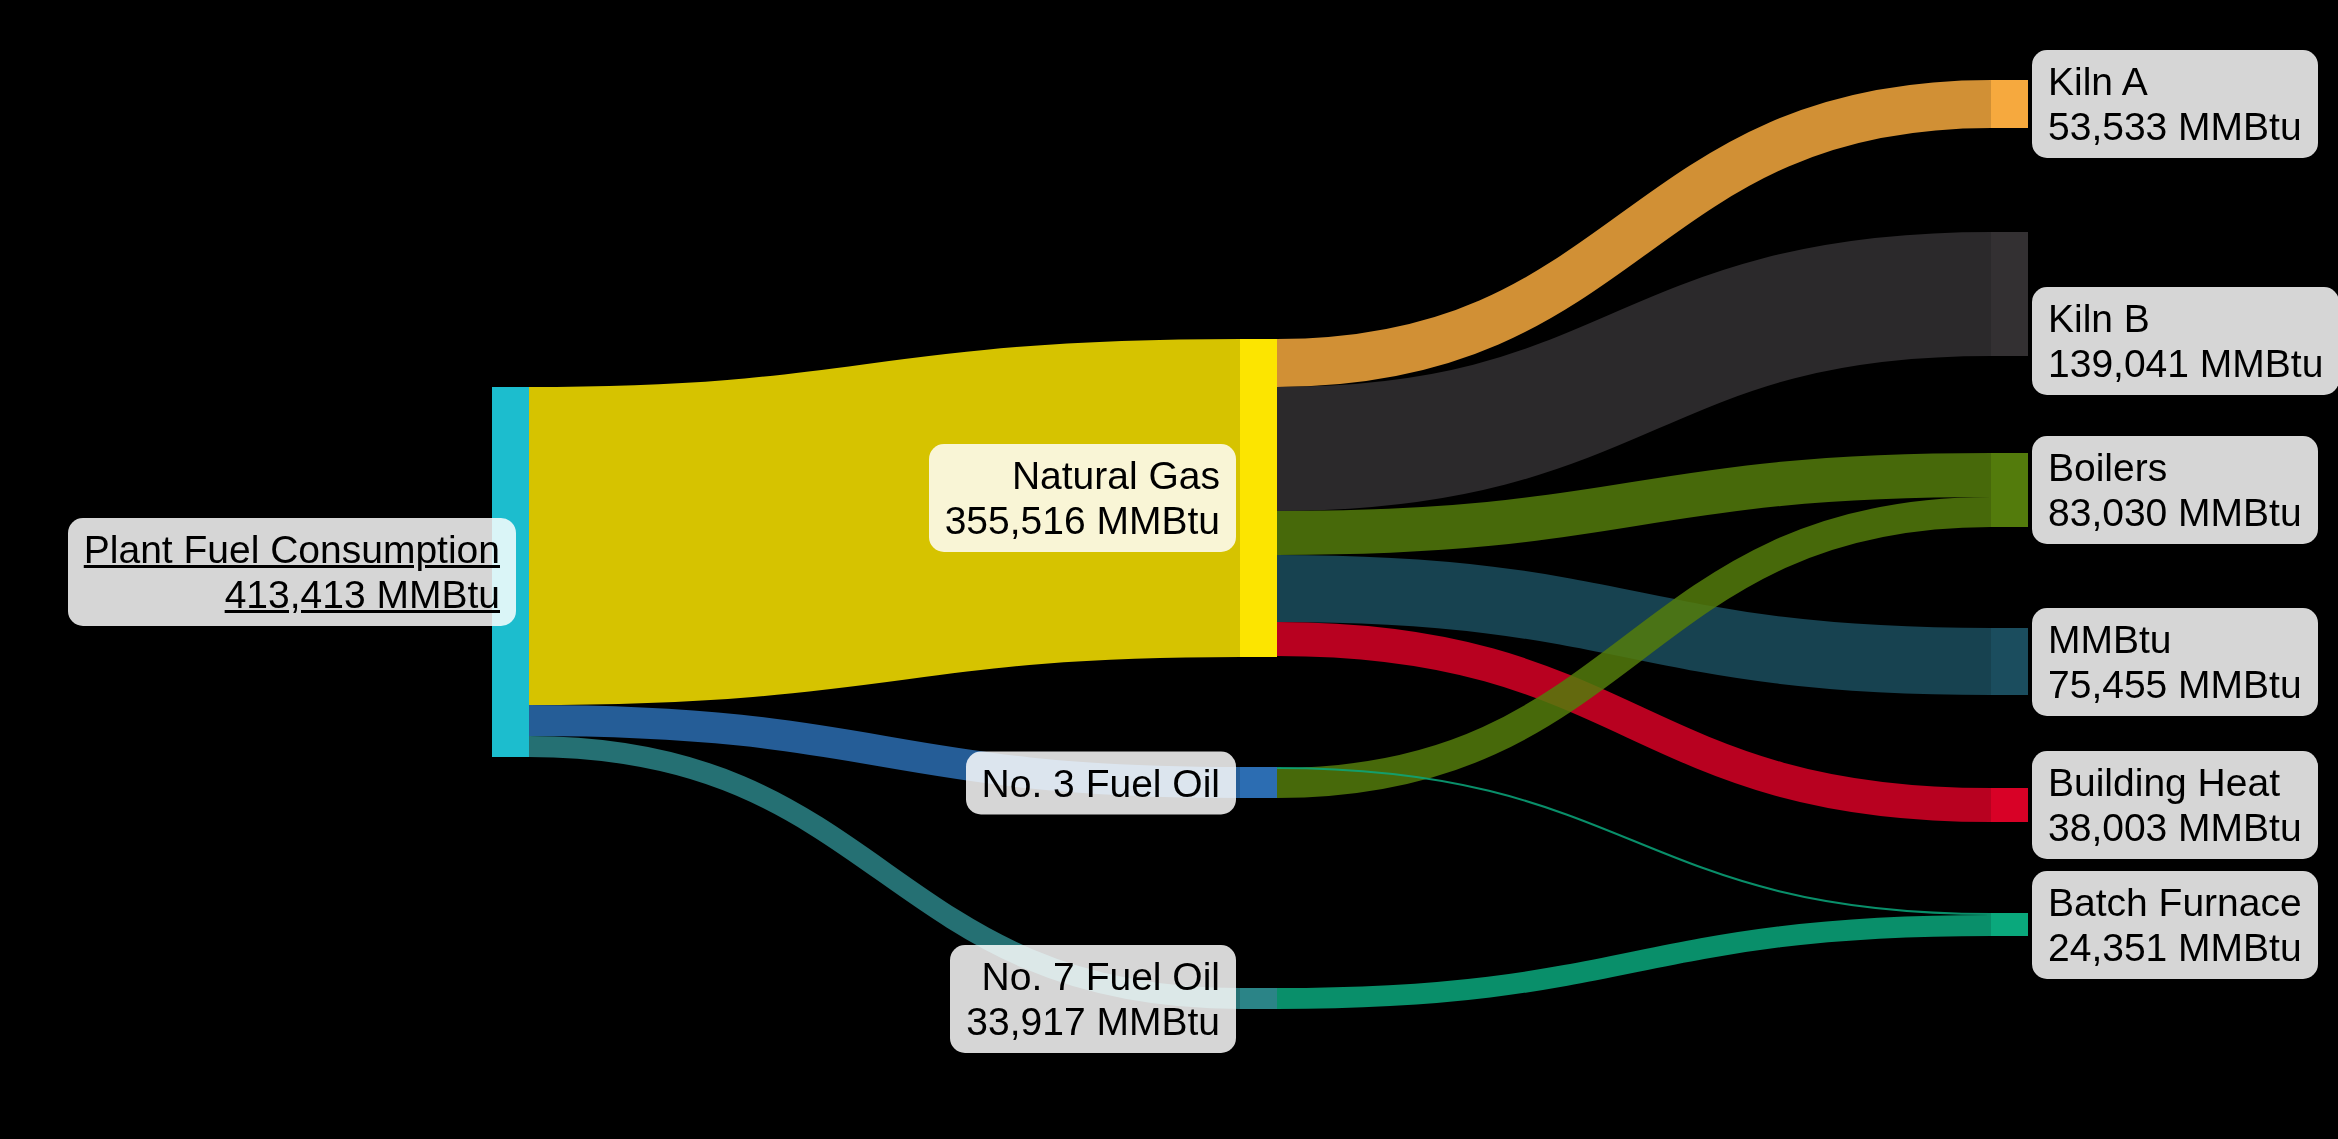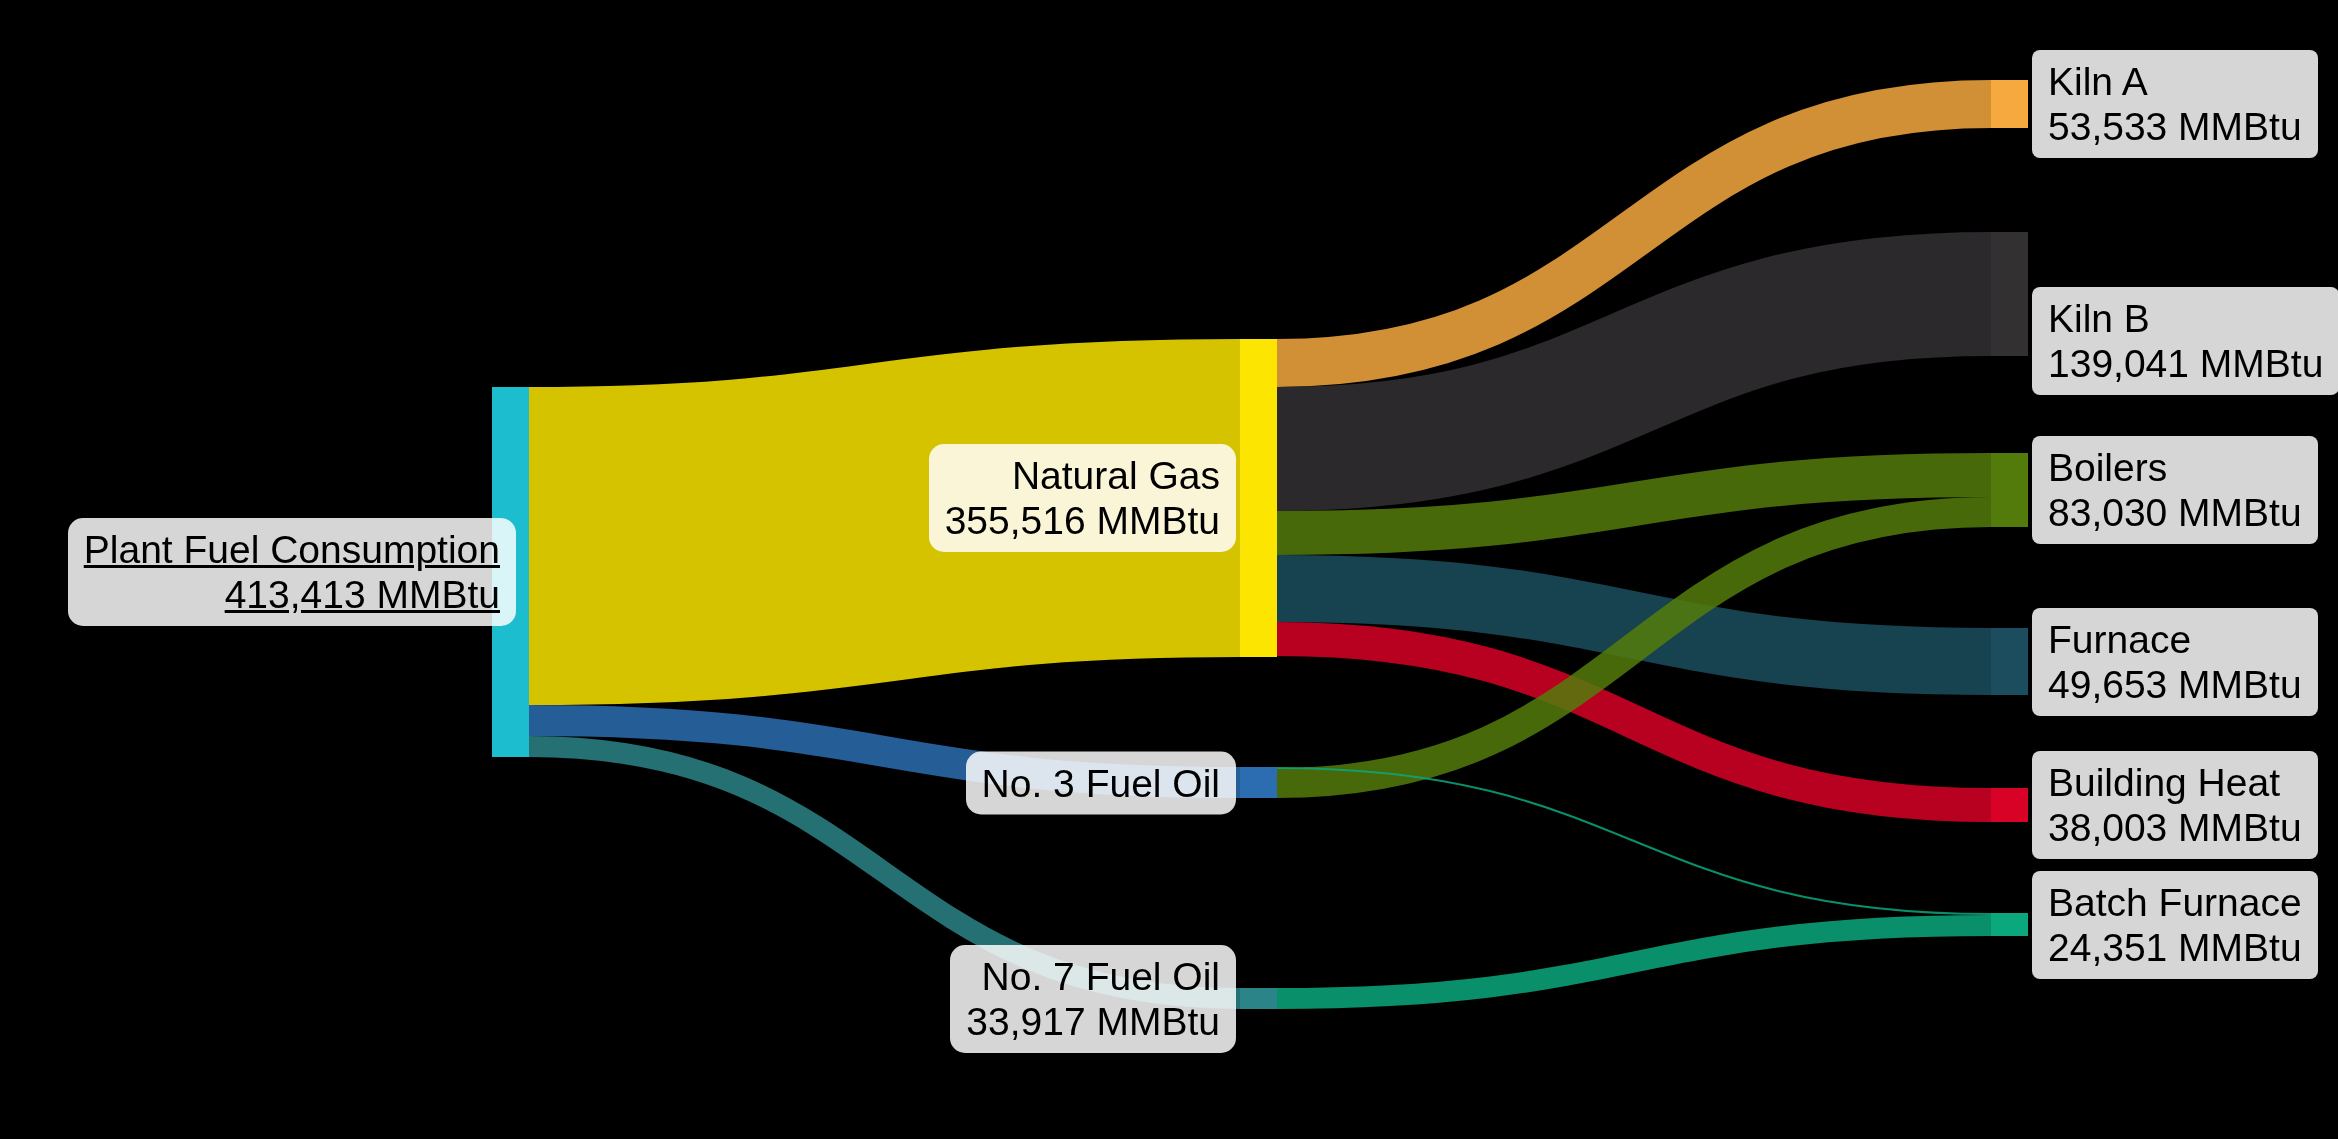--- a/index.html
+++ b/index.html
@@ -17,21 +17,21 @@
     background: rgba(255,255,255,0.84);
     border-radius: 15px;
     padding: 9px 16px;
     font-size: 39px;
     line-height: 45px;
     color: #000;
     white-space: nowrap;
     transform: translateY(-50%);
   }
   .node-label.align-right { text-align: right; }
-  .node-label.align-left  { text-align: left; border-radius: 8px; }
+  .node-label.align-left  { text-align: left; }
   .node-label .name, .node-label .val { display: block; }
 </style>
 </head>
 <body>
 
 <div id="stage">
   <svg id="sankey-svg" width="2338" height="1139" viewBox="0 0 2338 1139" xmlns="http://www.w3.org/2000/svg">
     <g id="flows-layer">
         <path d="M 529 546 C 884.5 546, 884.5 498, 1240 498" fill="none" stroke="#fce500" stroke-width="318" stroke-opacity="0.85"></path>
         <path d="M 529 720.5 C 884.5 720.5, 884.5 782.5, 1240 782.5" fill="none" stroke="#2c6db2" stroke-width="31" stroke-opacity="0.85"></path>
@@ -80,22 +80,22 @@
       </div>
       <div class="node-label align-left" style="top: 294px; left: 2032px; margin-top: 47px;">
         <span class="name">Kiln B</span>
         <span class="val">139,041 MMBtu</span>
       </div>
       <div class="node-label align-left" style="top: 490px; left: 2032px;">
         <span class="name">Boilers</span>
         <span class="val">83,030 MMBtu</span>
       </div>
       <div class="node-label align-left" style="top: 661.5px; left: 2032px;">
-        <span class="name">Furnace</span>
-        <span class="val">49,653 MMBtu</span>
+        <span class="name">MMBtu</span>
+        <span class="val">75,455 MMBtu</span>
       </div>
       <div class="node-label align-left" style="top: 805px; left: 2032px;">
         <span class="name">Building Heat</span>
         <span class="val">38,003 MMBtu</span>
       </div>
       <div class="node-label align-left" style="top: 924.5px; left: 2032px;">
         <span class="name">Batch Furnace</span>
         <span class="val">24,351 MMBtu</span>
       </div>
     </div>

